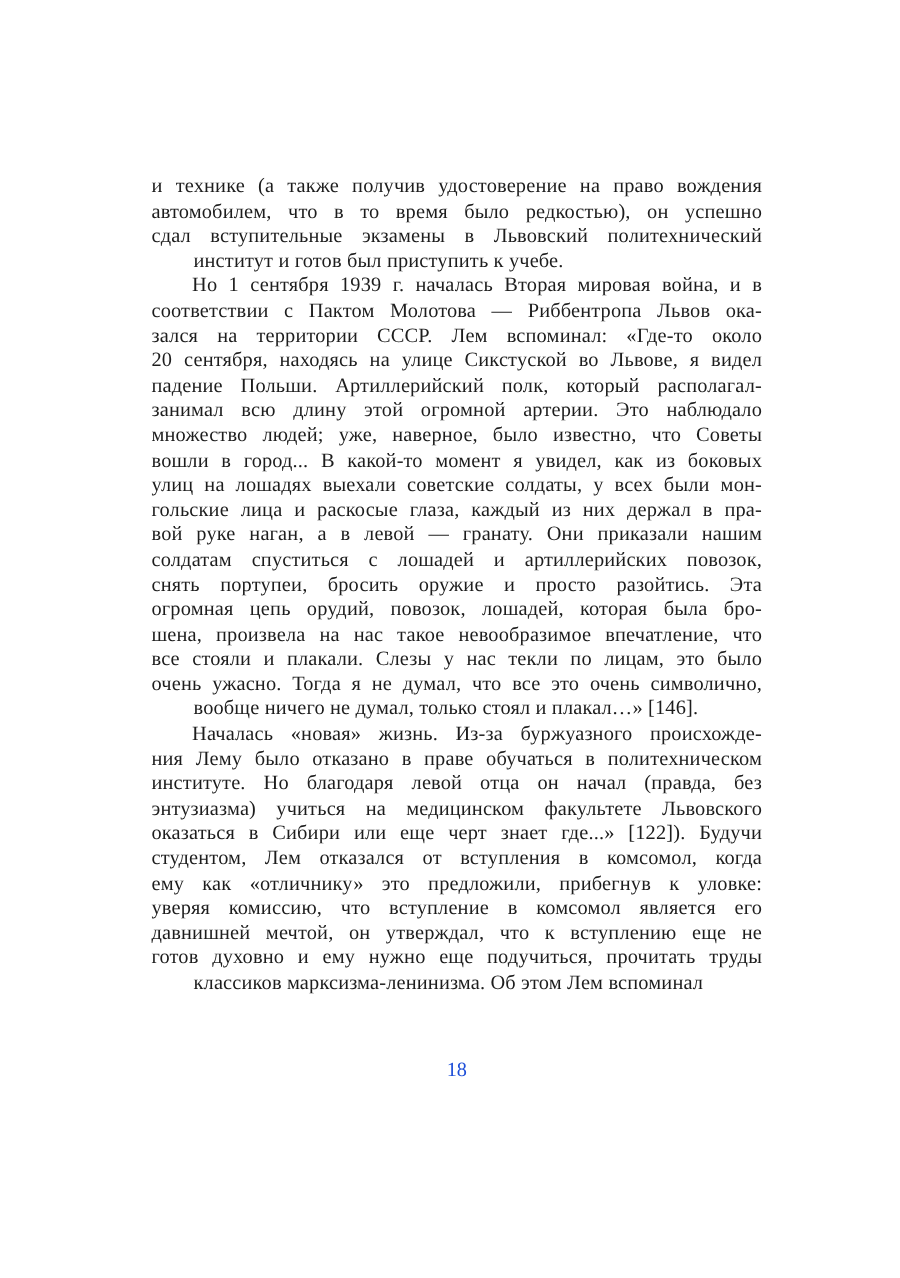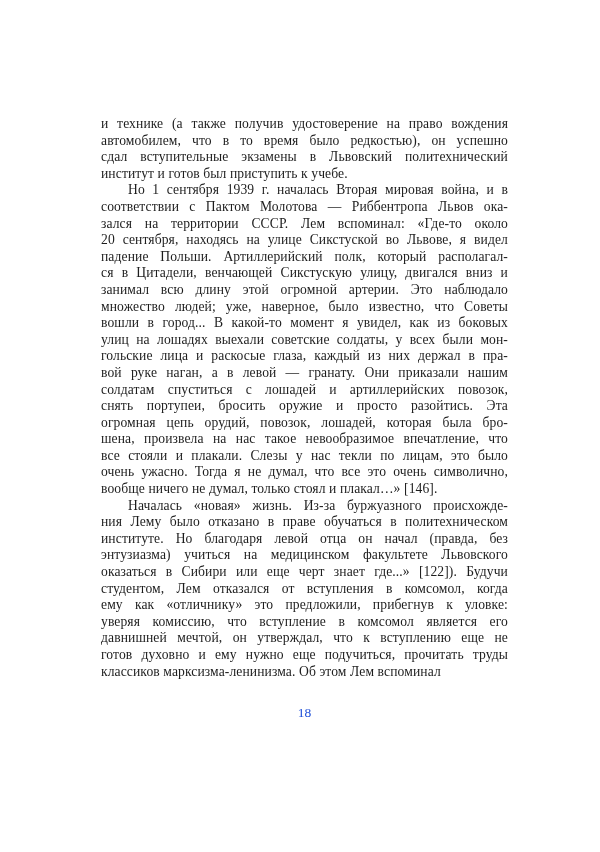--- a/index.html
+++ b/index.html
@@ -27,20 +27,21 @@
     color: #1d1d1d;
     text-align: justify;
     text-align-last: justify;
     letter-spacing: 0.1px;
   }
   .line.indent {
     text-indent: 27px;
   }
   .line.last {
     text-align-last: left;
+    margin-left: 28px;
   }
   .page-number {
     position: absolute;
     left: 101px;
     top: 705px;
     width: 407px;
     text-align: center;
     font-size: 13.5px;
     color: #1d4ed8;
   }
@@ -52,21 +53,20 @@
   <div class="text-block">
       <div class="line">и технике (а также получив удостоверение на право вождения</div>
       <div class="line">автомобилем, что в то время было редкостью), он успешно</div>
       <div class="line">сдал вступительные экзамены в Львовский политехнический</div>
       <div class="line last">институт и готов был приступить к учебе.</div>
       <div class="line indent">Но 1 сентября 1939 г. началась Вторая мировая война, и в</div>
       <div class="line">соответствии с Пактом Молотова — Риббентропа Львов ока-</div>
       <div class="line">зался на территории СССР. Лем вспоминал: «Где-то около</div>
       <div class="line">20 сентября, находясь на улице Сикстуской во Львове, я видел</div>
       <div class="line">падение Польши. Артиллерийский полк, который располагал-</div>
-      <div class="line">ся в Цитадели, венчающей Сикстускую улицу, двигался вниз и</div>
       <div class="line">занимал всю длину этой огромной артерии. Это наблюдало</div>
       <div class="line">множество людей; уже, наверное, было известно, что Советы</div>
       <div class="line">вошли в город... В какой-то момент я увидел, как из боковых</div>
       <div class="line">улиц на лошадях выехали советские солдаты, у всех были мон-</div>
       <div class="line">гольские лица и раскосые глаза, каждый из них держал в пра-</div>
       <div class="line">вой руке наган, а в левой — гранату. Они приказали нашим</div>
       <div class="line">солдатам спуститься с лошадей и артиллерийских повозок,</div>
       <div class="line">снять портупеи, бросить оружие и просто разойтись. Эта</div>
       <div class="line">огромная цепь орудий, повозок, лошадей, которая была бро-</div>
       <div class="line">шена, произвела на нас такое невообразимое впечатление, что</div>

